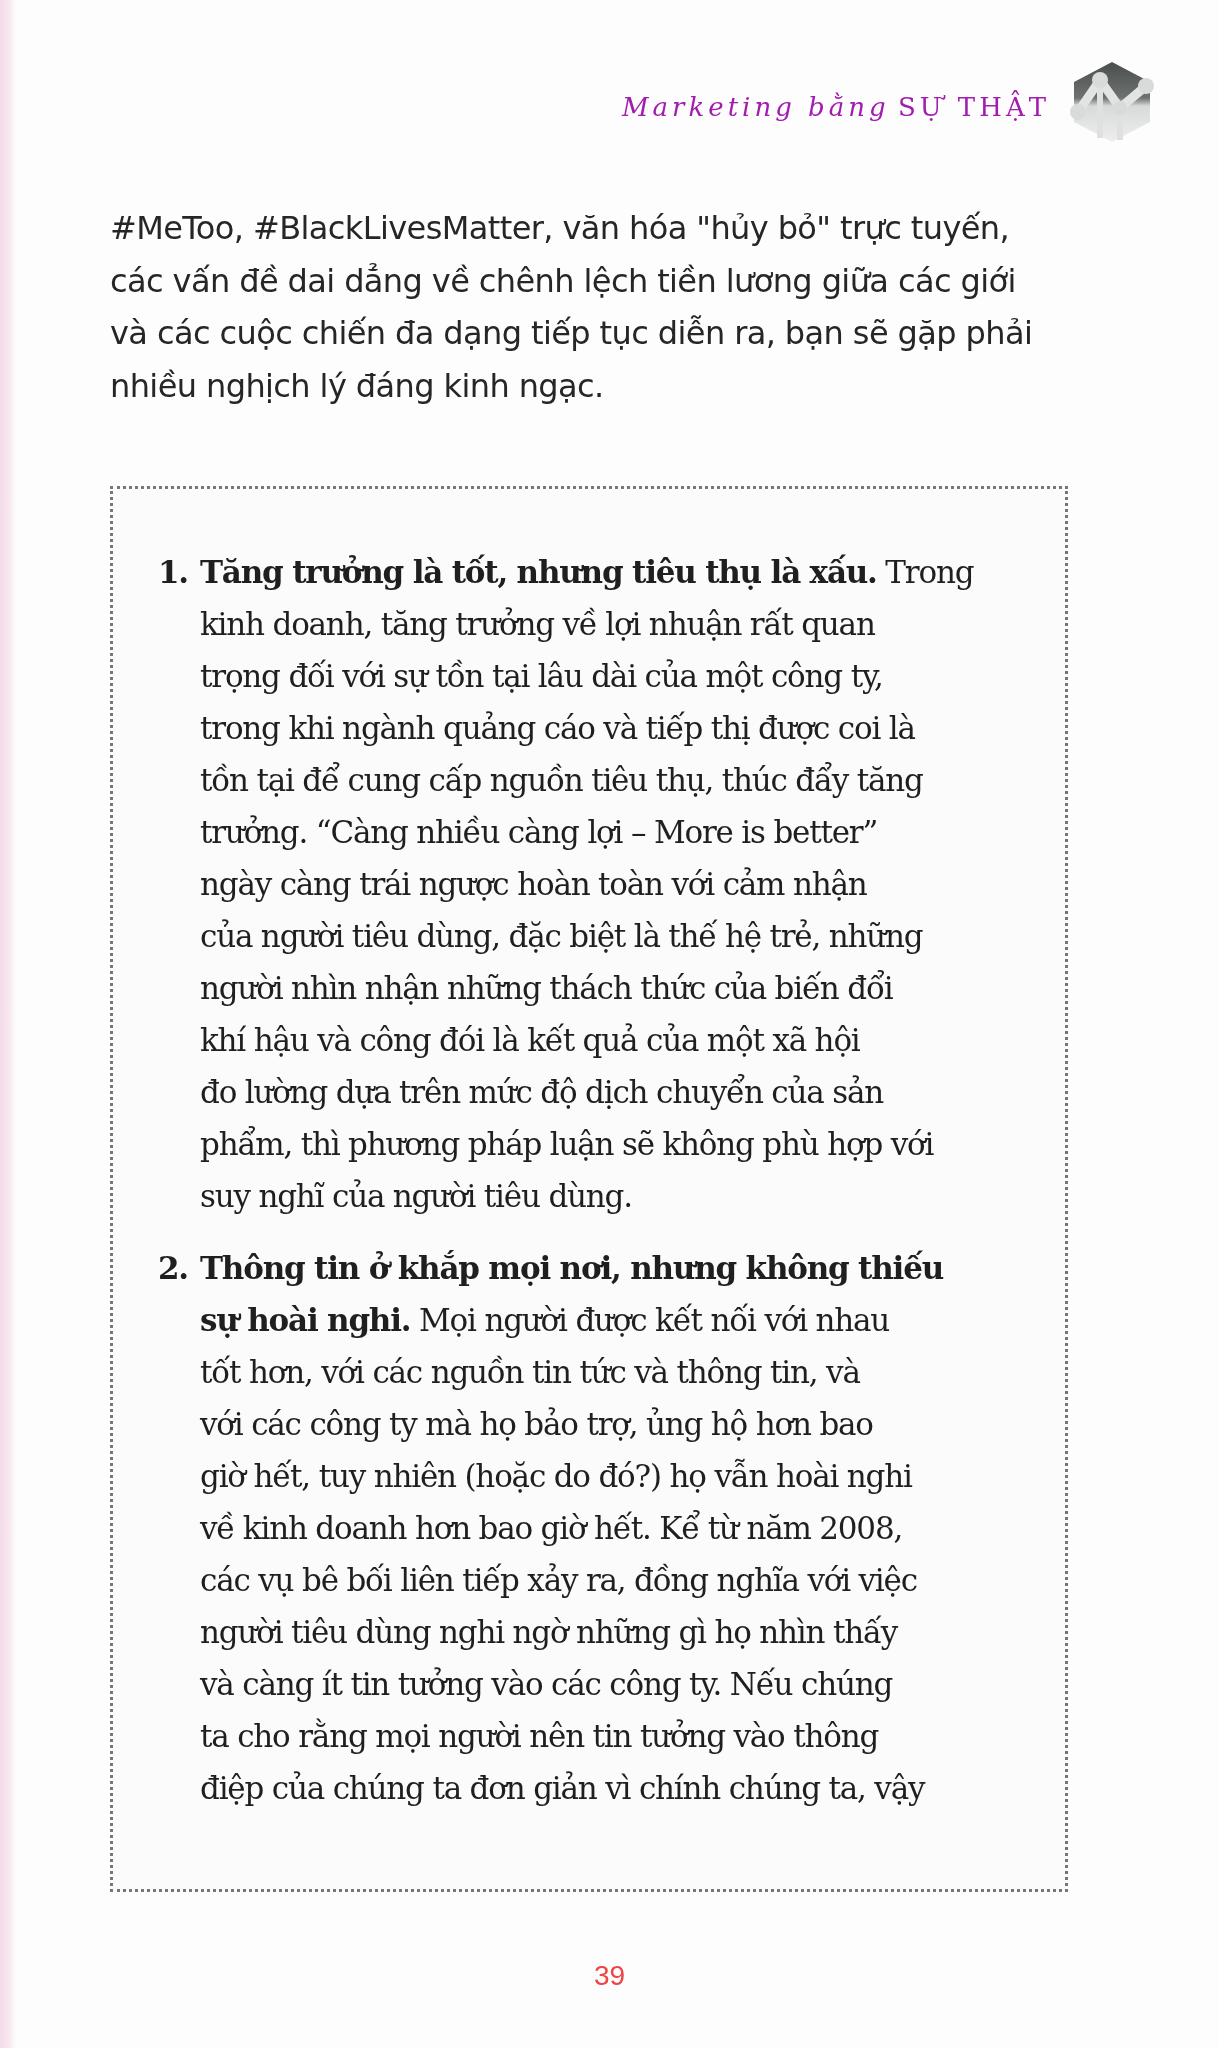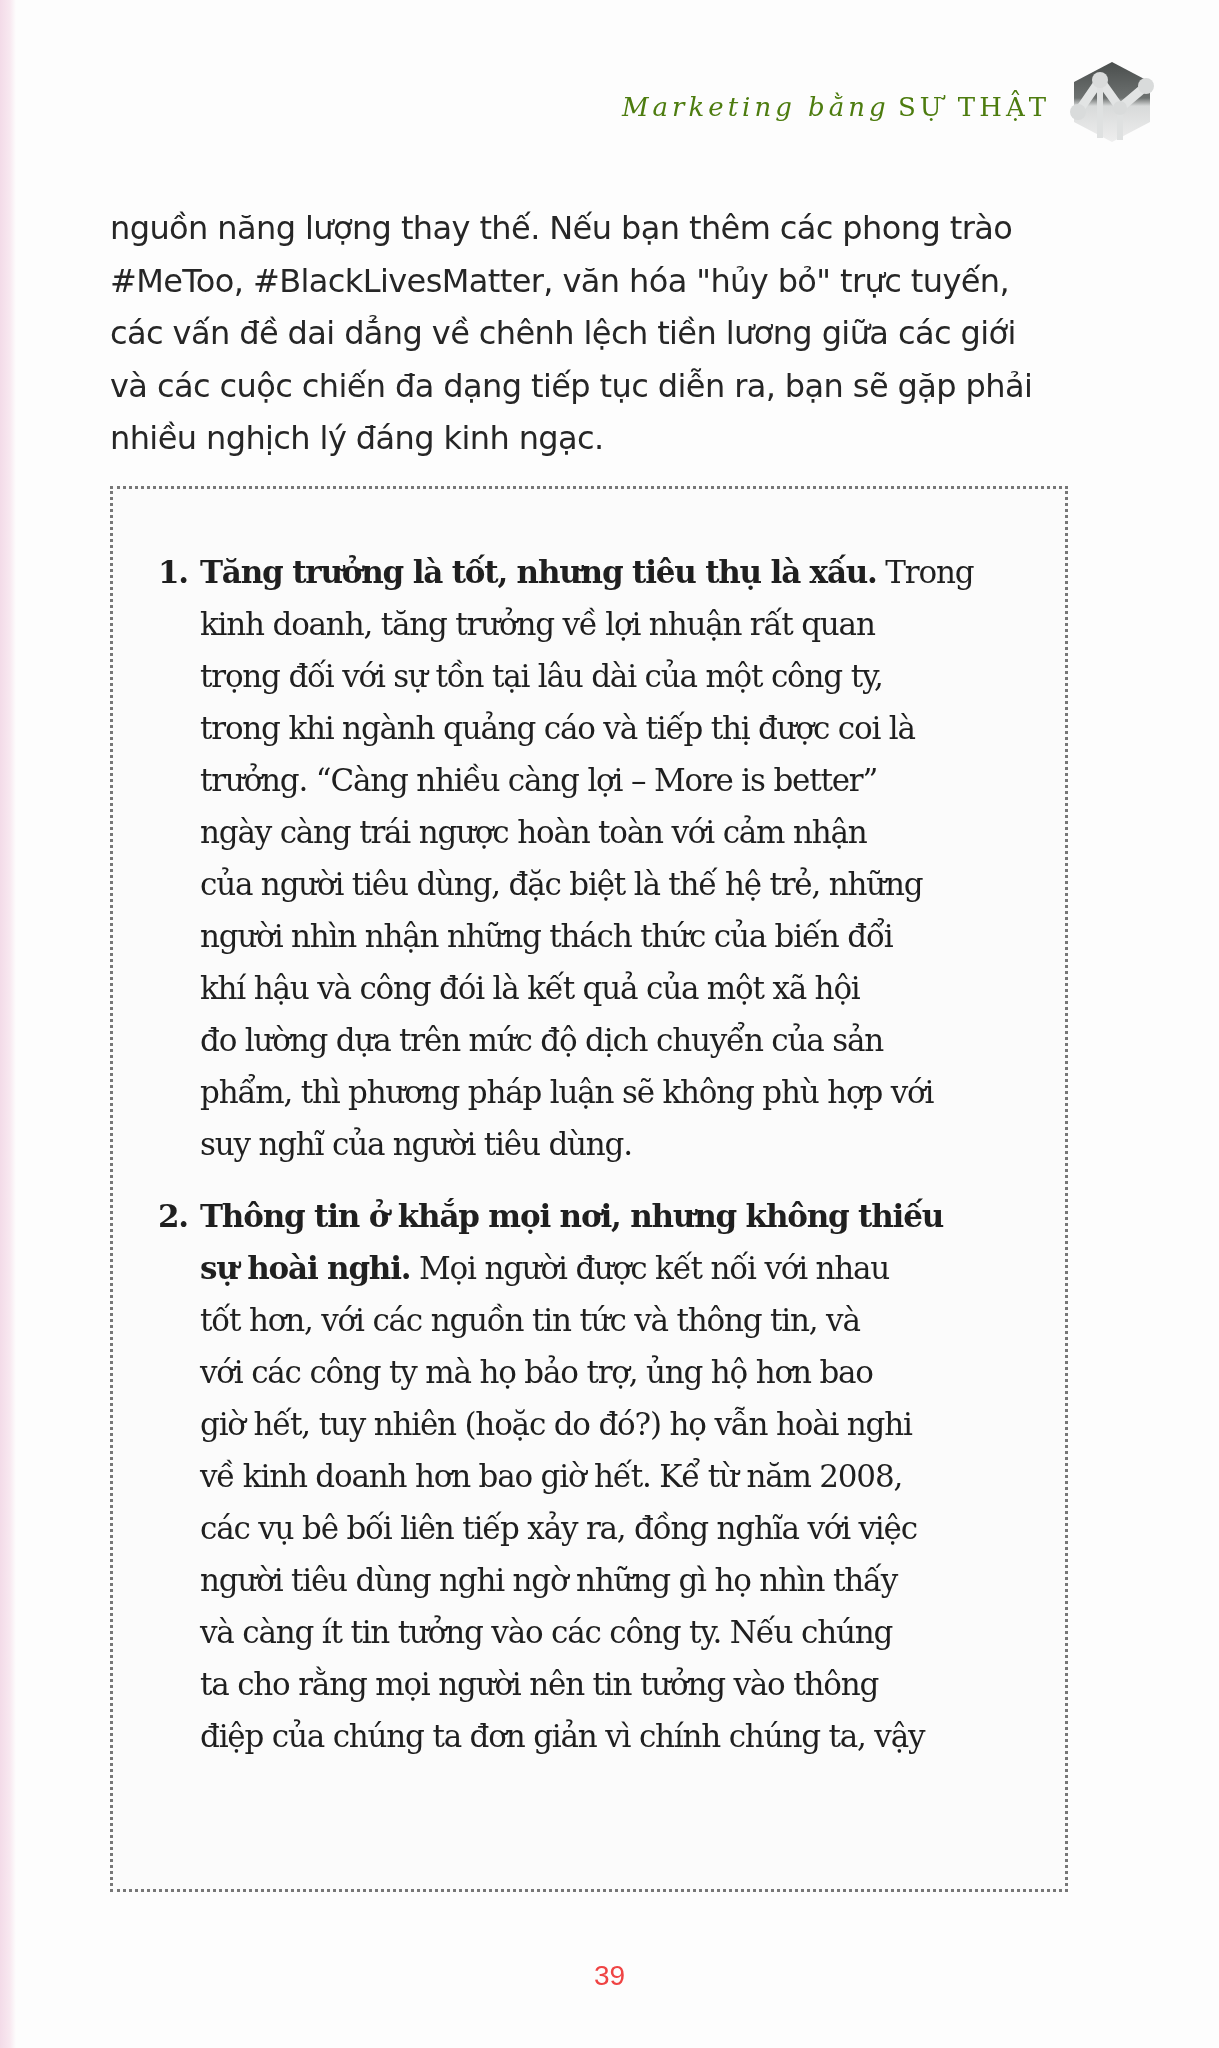--- a/index.html
+++ b/index.html
@@ -8,21 +8,21 @@
     background: #fdfdfd;
     color: #1c1c1c;
   }
   .edge-strip {
     position: absolute; left: 0; top: 0; width: 16px; height: 2048px;
     background: linear-gradient(to right, #f3dbe8 0%, #f8e8f0 60%, #fdfdfd 100%);
   }
   .running-header {
     position: absolute; top: 92px; left: 560px; width: 490px;
     text-align: right; white-space: nowrap;
-    font-family: "DejaVu Serif", serif; font-size: 26px; color: #4d7c0f;
+    font-family: "DejaVu Serif", serif; font-size: 26px; color: #a21caf;
   }
   .running-header .italic { font-style: italic; letter-spacing: 4px; }
   .running-header .caps { letter-spacing: 4px; }
   .header-logo {
     position: absolute; left: 1068px; top: 60px; width: 88px; height: 84px;
   }
   .intro {
     position: absolute; left: 110px; top: 202px; width: 960px;
     font-family: "DejaVu Sans", sans-serif; font-size: 32px; line-height: 52.5px;
     color: #262626; letter-spacing: -0.6px;
@@ -71,36 +71,36 @@
   <polyline points="10,52 32,20 52,48 78,26" fill="none" stroke="#e2e4e4" stroke-width="9" stroke-linejoin="round" stroke-linecap="round"></polyline>
   <line x1="32" y1="20" x2="32" y2="78" stroke="#dfe1e1" stroke-width="6"></line>
   <line x1="52" y1="48" x2="52" y2="80" stroke="#dfe1e1" stroke-width="6"></line>
   <circle cx="10" cy="52" r="8" fill="#d9dbdb"></circle>
   <circle cx="32" cy="20" r="8" fill="#d9dbdb"></circle>
   <circle cx="52" cy="48" r="7" fill="#d9dbdb"></circle>
   <circle cx="78" cy="26" r="8" fill="#d9dbdb"></circle>
 </svg>
 
 <div class="intro">
-  <span class="line">nguồn năng lượng thay thế. Nếu bạn thêm các phong trào</span>
   <span class="line">#MeToo, #BlackLivesMatter, văn hóa "hủy bỏ" trực tuyến,</span>
   <span class="line">các vấn đề dai dẳng về chênh lệch tiền lương giữa các giới</span>
   <span class="line">và các cuộc chiến đa dạng tiếp tục diễn ra, bạn sẽ gặp phải</span>
   <span class="line">nhiều nghịch lý đáng kinh ngạc.</span>
 </div>
 
 <div class="box"></div>
 
 <div class="list">
   <div class="item">
     <span class="num">1.</span>
     <span class="line"><span class="bold">Tăng trưởng là tốt, nhưng tiêu thụ là xấu.</span><span> Trong</span></span>
     <span class="line">kinh doanh, tăng trưởng về lợi nhuận rất quan</span>
     <span class="line">trọng đối với sự tồn tại lâu dài của một công ty,</span>
     <span class="line">trong khi ngành quảng cáo và tiếp thị được coi là</span>
+    <span class="line">tồn tại để cung cấp nguồn tiêu thụ, thúc đẩy tăng</span>
     <span class="line">trưởng. “Càng nhiều càng lợi – More is better”</span>
     <span class="line">ngày càng trái ngược hoàn toàn với cảm nhận</span>
     <span class="line">của người tiêu dùng, đặc biệt là thế hệ trẻ, những</span>
     <span class="line">người nhìn nhận những thách thức của biến đổi</span>
     <span class="line">khí hậu và công đói là kết quả của một xã hội</span>
     <span class="line">đo lường dựa trên mức độ dịch chuyển của sản</span>
     <span class="line">phẩm, thì phương pháp luận sẽ không phù hợp với</span>
     <span class="line">suy nghĩ của người tiêu dùng.</span>
   </div>
   <div class="item">

